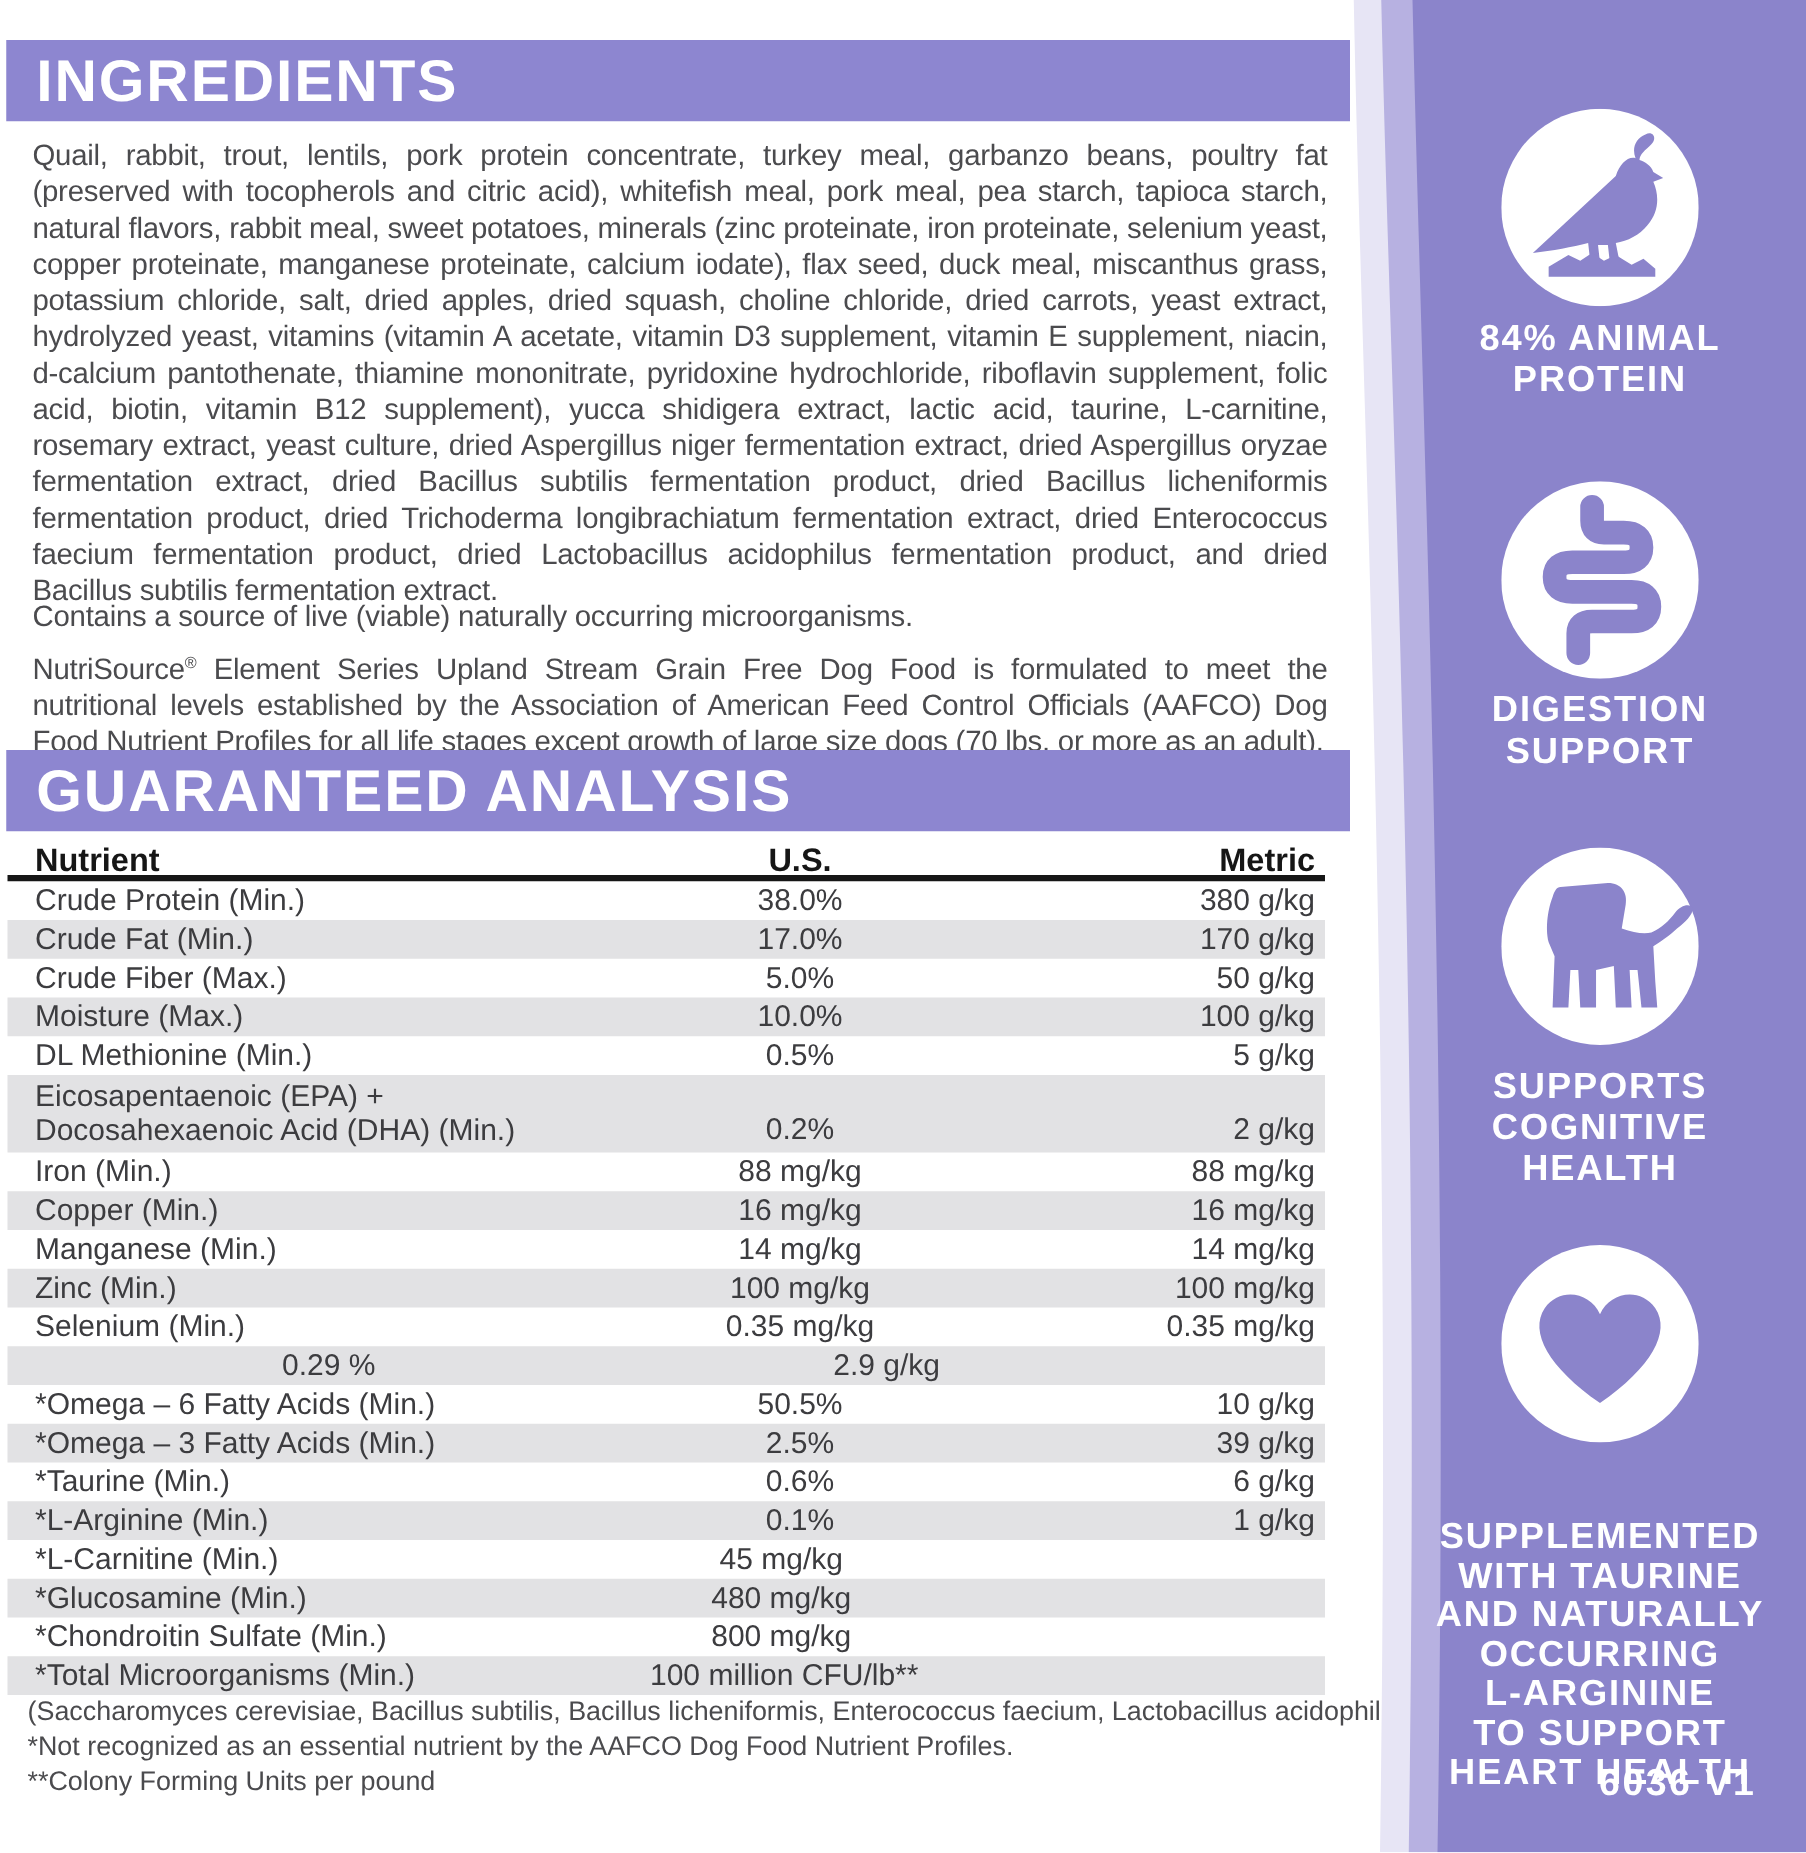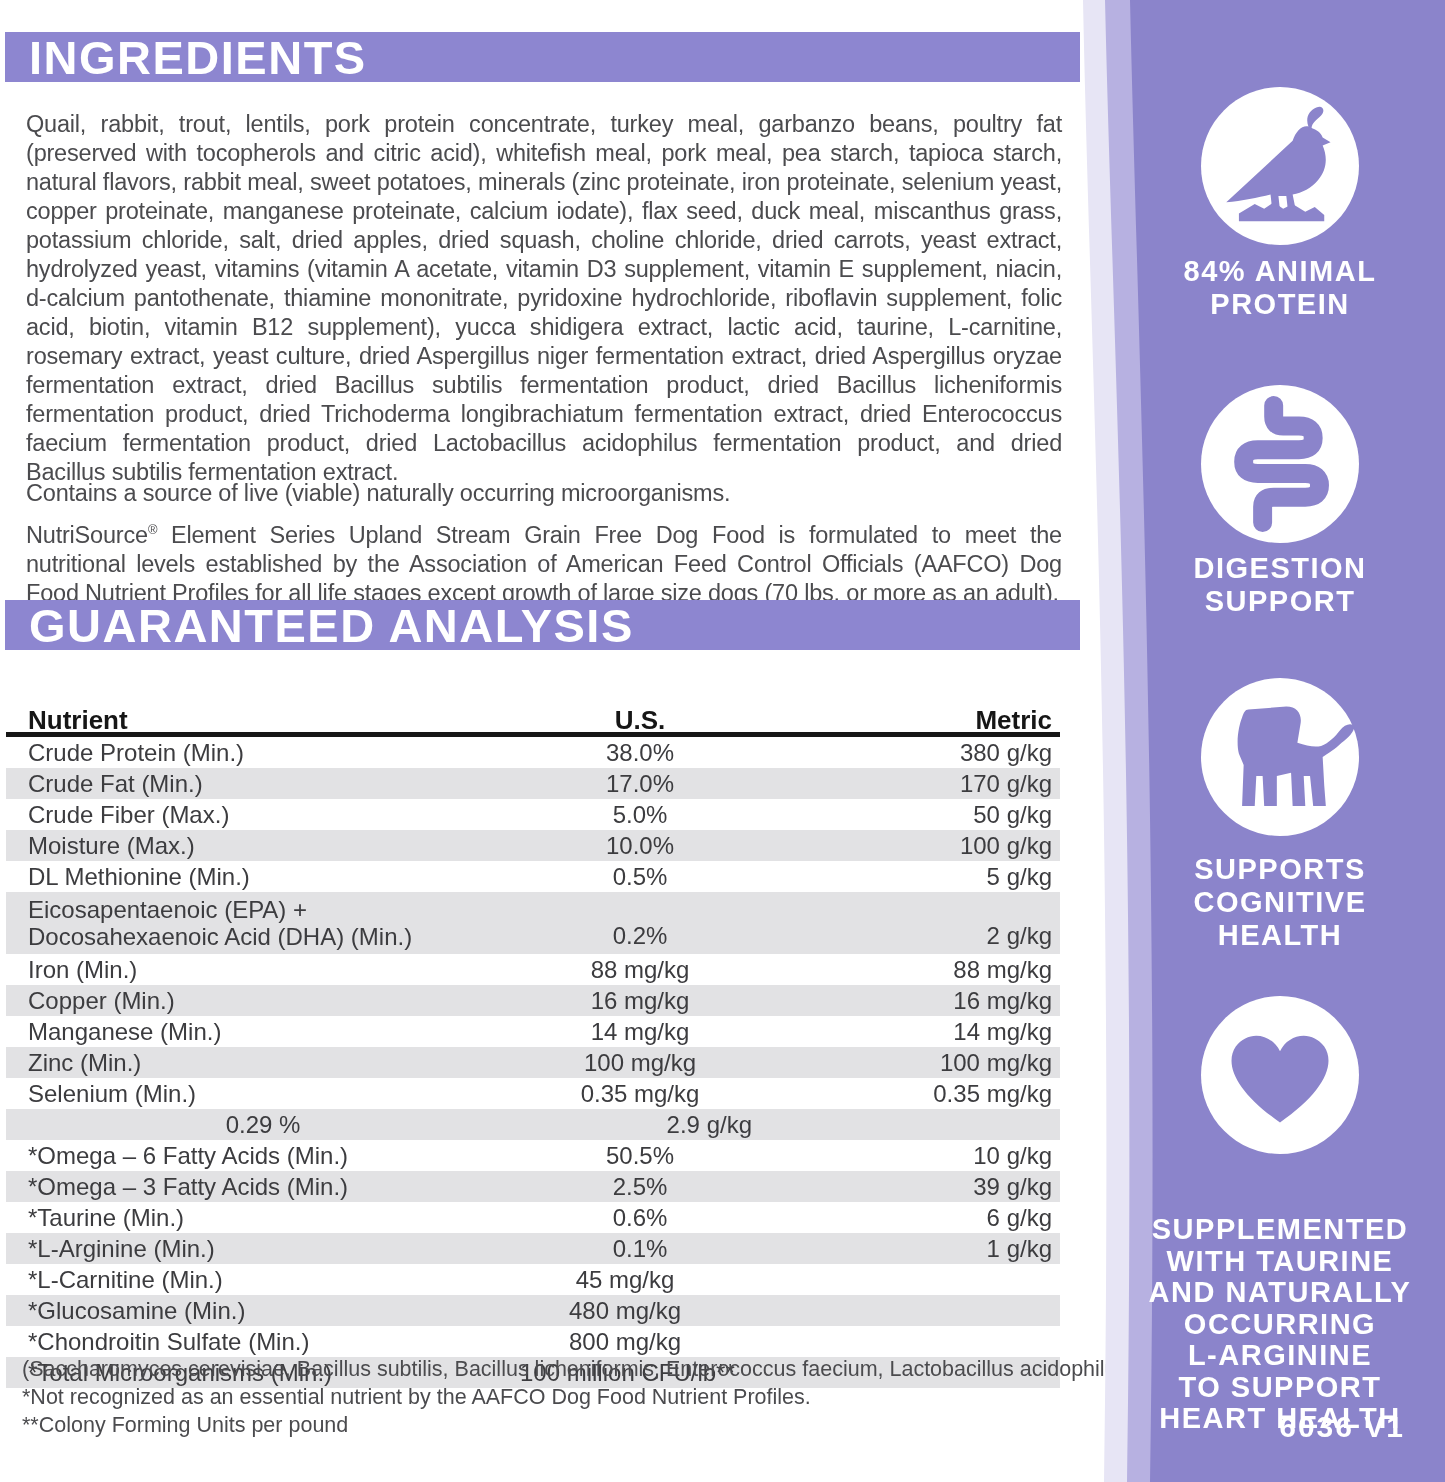--- a/index.html
+++ b/index.html
@@ -3,41 +3,41 @@
 <meta charset="utf-8">
 <style>
   html,body { margin:0; padding:0; background:#ffffff; }
   .page {
     position:relative; width:1445px; height:1482px; background:#fff;
     font-family:"Liberation Sans", sans-serif; overflow:hidden;
   }
 
   
   .bar {
-    position:absolute; left:5px; width:1075px; height:50px;
+    position:absolute; left:5px; width:1075px; height:65px;
     background:var(--c-bar,#8d86d0); color:#fff;
     display:flex; align-items:center; box-sizing:border-box;
     padding-left:24px; font-weight:bold; font-size:47px; letter-spacing:1.5px;
   }
   .bar-ingredients { top:32px; }
   .bar-analysis { top:600px; }
 
   
   .body-text {
     position:absolute; left:26px; width:1036px; margin:0;
     text-align:justify; color:var(--c-ink,#4b4b4e);
     font-size:23.5px; line-height:29px; letter-spacing:-0.2px;
   }
   .p1 { top:110px; }
   .p2 { top:479px; text-align:left; }
   .p3 { top:515px; }
   .reg { font-size:0.55em; vertical-align:super; }
 
   
-  .table { position:absolute; left:6px; top:705px; width:1054px; color:var(--c-tableink,#3c3c3f); }
+  .table { position:absolute; left:6px; top:673px; width:1054px; color:var(--c-tableink,#3c3c3f); }
   .thead {
     display:grid; grid-template-columns:1fr 240px 300px; align-items:center;
     height:27px; font-weight:bold; font-size:26px; color:var(--c-headink,#161616);
     border-bottom:5px solid var(--c-headink,#161616);
   }
   .thead .label { padding-left:22px; }
   .thead .us { text-align:center; }
   .thead .metric { text-align:right; padding-right:8px; }
 
   .row {

